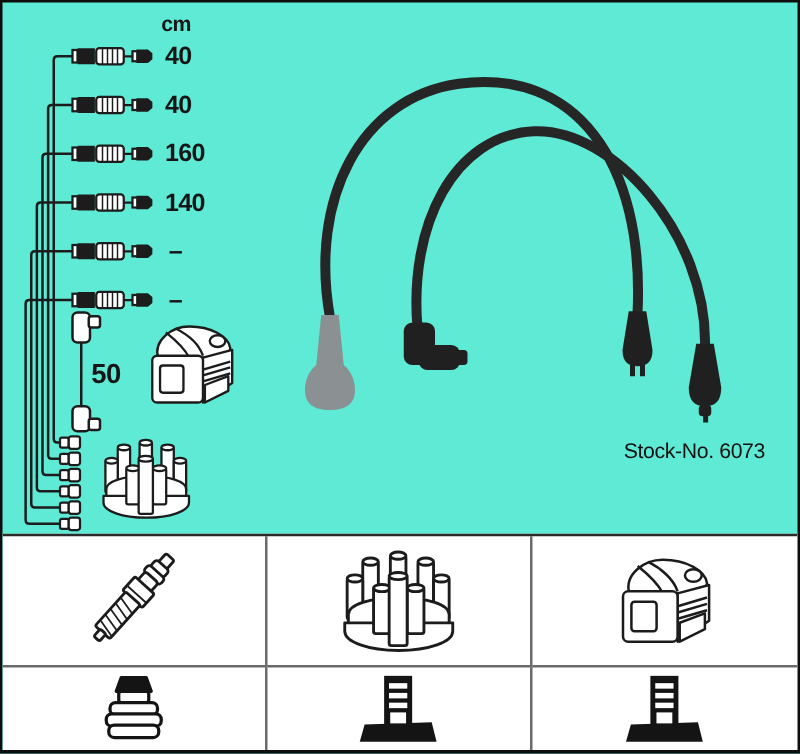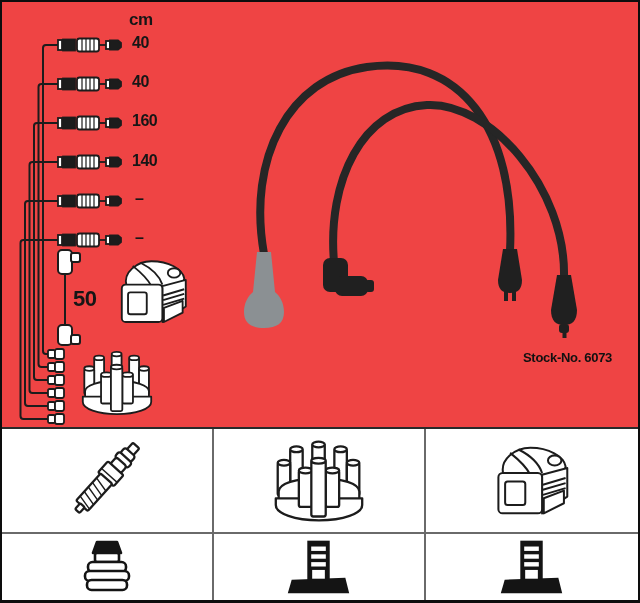--- a/index.html
+++ b/index.html
@@ -1,33 +1,33 @@
 <!DOCTYPE html>
 <html><head>
 <meta charset="utf-8">
 <style>
   html,body{margin:0;padding:0;background:#888;}
   *{box-sizing:border-box;}
   .page{
     position:relative;width:640px;height:603px;margin:0 auto;
-    background:#ef4444;border:2px solid #0d0d0d;border-bottom-width:3px;
+    background:#5eead4;border:2px solid #0d0d0d;border-bottom-width:3px;
     font-family:"Liberation Sans",sans-serif;color:#111;overflow:hidden;
   }
   .abs{position:absolute;}
   .len-label{
-    position:absolute;font-weight:700;font-size:16px;color:#161616;
+    position:absolute;font-weight:700;font-size:20px;color:#161616;
     letter-spacing:-0.5px;white-space:nowrap;
   }
   .unit-label{font-size:17px;}
   .coil-len-label{font-size:22px;text-align:right;}
   .product-code{
     position:absolute;right:26px;top:349px;text-align:right;line-height:1.15;
   }
   .product-code .code{font-size:25px;font-weight:700;letter-spacing:-0.5px;}
-  .product-code .stock{font-size:13px;font-weight:700;letter-spacing:-0.3px;}
+  .product-code .stock{font-size:17px;font-weight:400;letter-spacing:-0.3px;}
   .legend-grid{
     position:absolute;left:0;right:0;top:425px;bottom:0;
     border-top:2px solid #2a2a2a;
     display:grid;grid-template-columns:1fr 1fr 1fr;grid-template-rows:105px 1fr;
     background:#fff;
   }
   .cell{
     display:flex;align-items:center;justify-content:center;
     border-right:2px solid #6a6a6a;border-bottom:2px solid #6a6a6a;
   }

